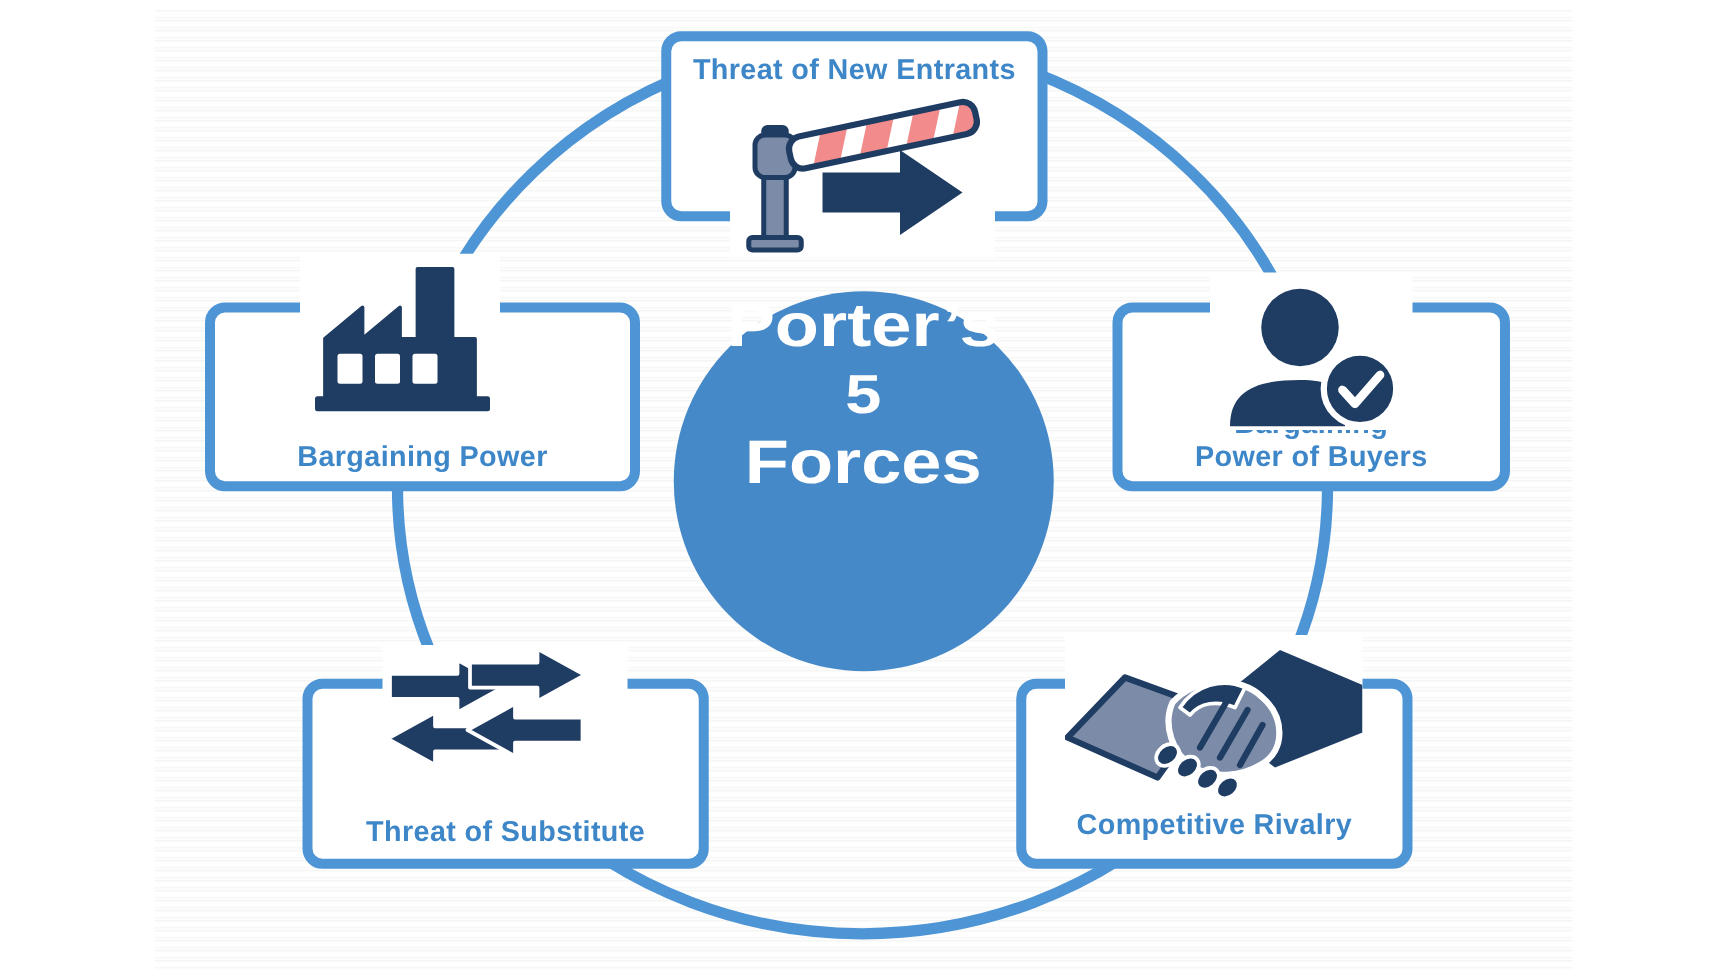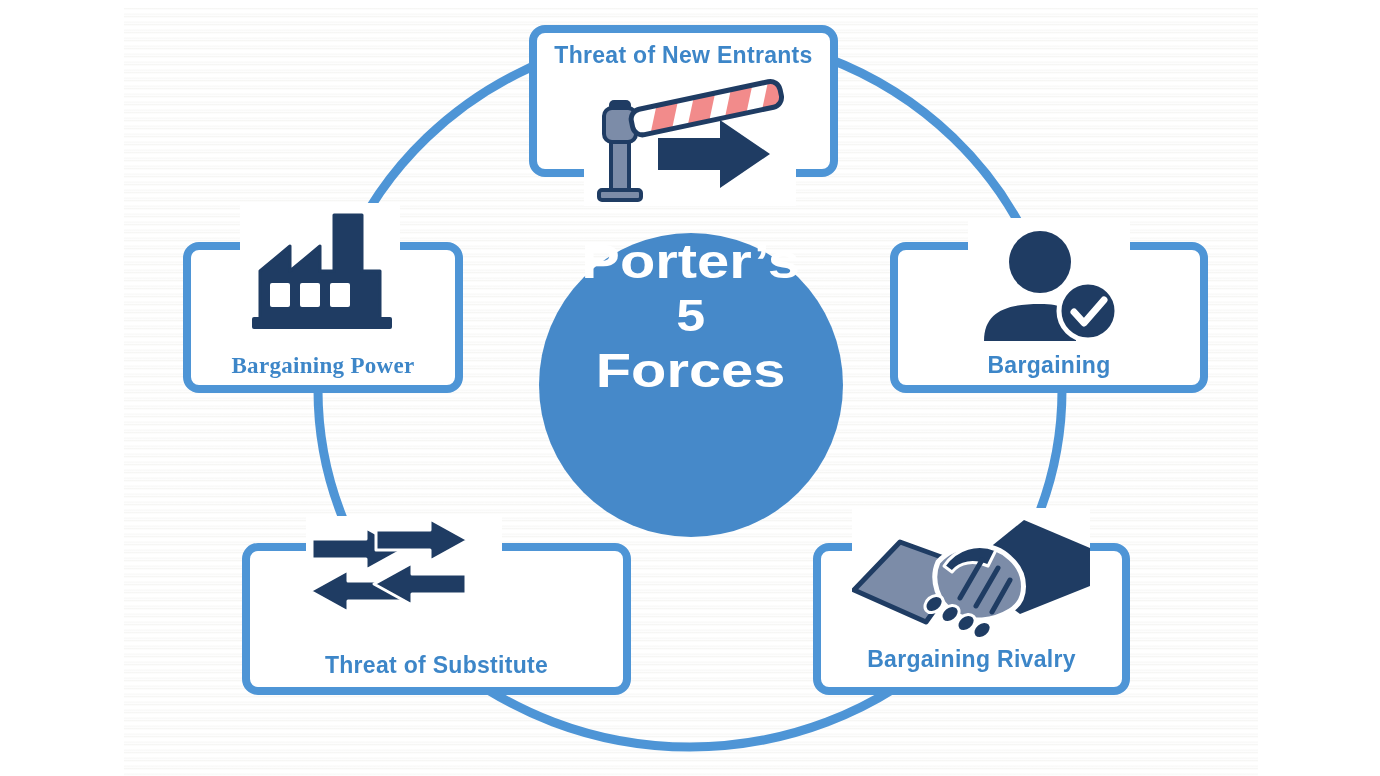--- a/index.html
+++ b/index.html
@@ -9,23 +9,23 @@
            background:repeating-linear-gradient(180deg,
              rgba(226,226,221,0.40) 0px, rgba(226,226,221,0) 2px,
              rgba(226,226,221,0) 5px, rgba(232,232,228,0.30) 6px,
              rgba(232,232,228,0) 8px);}
   .ring{position:absolute;left:0;top:0;z-index:1;}
   .ring ellipse{fill:none;stroke:var(--accent);stroke-width:9;}
 
   .card{position:absolute;background:#ffffff;border:8px solid var(--accent);
         border-radius:16px;box-sizing:border-box;z-index:2;}
   .card-top  {left:529px;top:25px; width:309px;height:152px;}
-  .card-left {left:183px;top:242px;width:280px;height:151px;font-family:Liberation Serif, serif;}
+  .card-left {left:164px;top:242px;width:348px;height:151px;}
   .card-right{left:890px;top:242px;width:318px;height:151px;}
-  .card-bl   {left:242px;top:543px;width:389px;height:152px;}
+  .card-bl   {left:242px;top:543px;width:325px;height:152px;}
   .card-br   {left:813px;top:543px;width:317px;height:152px;}
 
   .label{position:absolute;left:0;right:0;text-align:center;font-weight:bold;
          color:var(--label-blue);font-size:23px;line-height:27px;letter-spacing:.3px;}
   .label-top{top:9px;}
   .label-b6{bottom:6px;}
   .label-b8{bottom:8px;}
   .label-b14{bottom:14px;}
 
   .plate{position:absolute;background:#ffffff;z-index:3;
@@ -63,32 +63,33 @@
 
   <div class="card card-left">
     <div class="label label-b6">
       <div>Bargaining Power</div>
     </div>
   </div>
 
   <div class="card card-right">
     <div class="label label-b6">
       <div>Bargaining</div>
+      <div>Power of Buyers</div>
     </div>
   </div>
 
   <div class="card card-bl">
     <div class="label label-b8">
       <div>Threat of Substitute</div>
     </div>
   </div>
 
   <div class="card card-br">
     <div class="label label-b14">
-      <div>Bargaining Rivalry</div>
+      <div>Competitive Rivalry</div>
     </div>
   </div>
 
   <div class="plate plate-entrants">
     <svg viewBox="0 0 212 140">
       <rect x="25" y="34" width="22" height="11" rx="5" style="fill:var(--navy)"></rect>
       <rect x="27" y="74" width="18" height="52" style="fill:var(--steel);stroke:var(--navy);stroke-width:4"></rect>
       <rect x="20" y="42" width="32" height="34" rx="8" style="fill:var(--steel);stroke:var(--navy);stroke-width:4"></rect>
       <rect x="15" y="124" width="42" height="10" rx="3" style="fill:var(--steel);stroke:var(--navy);stroke-width:4"></rect>
       <g transform="translate(48,58) rotate(-12)">

